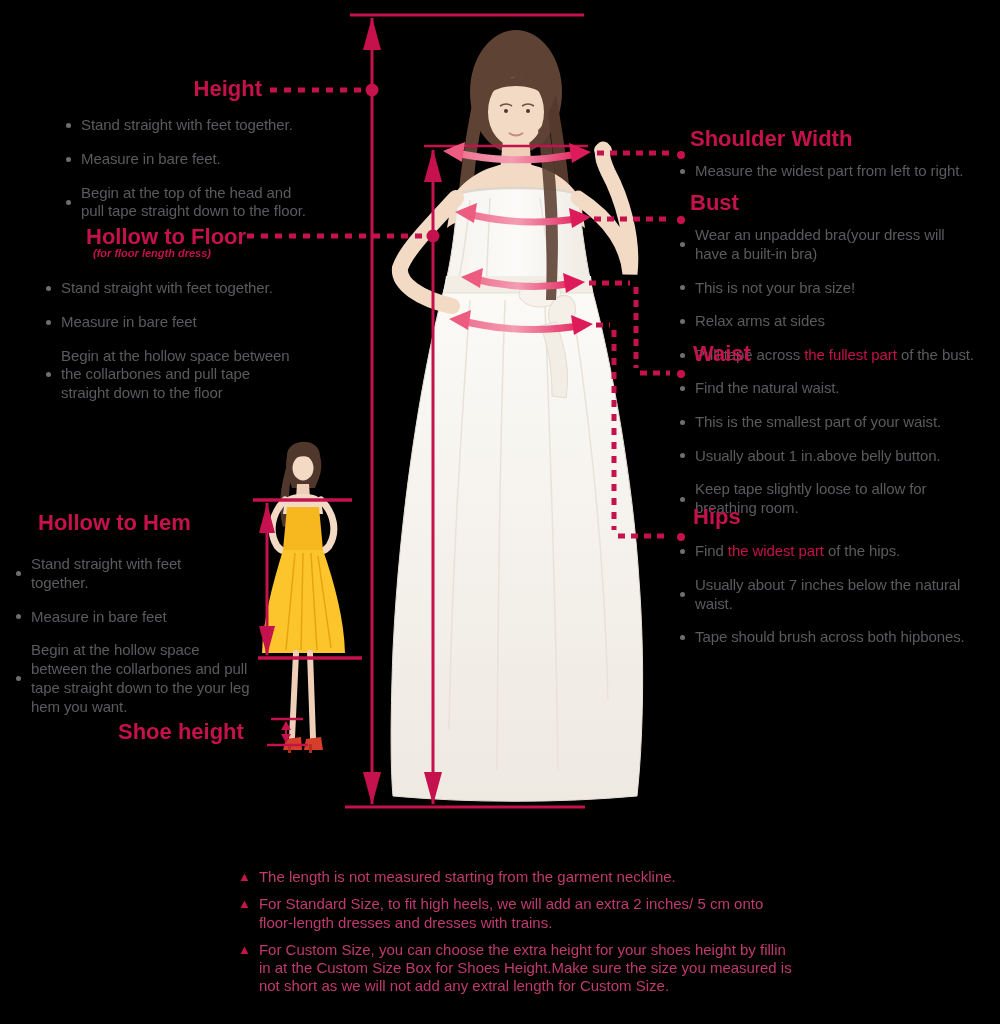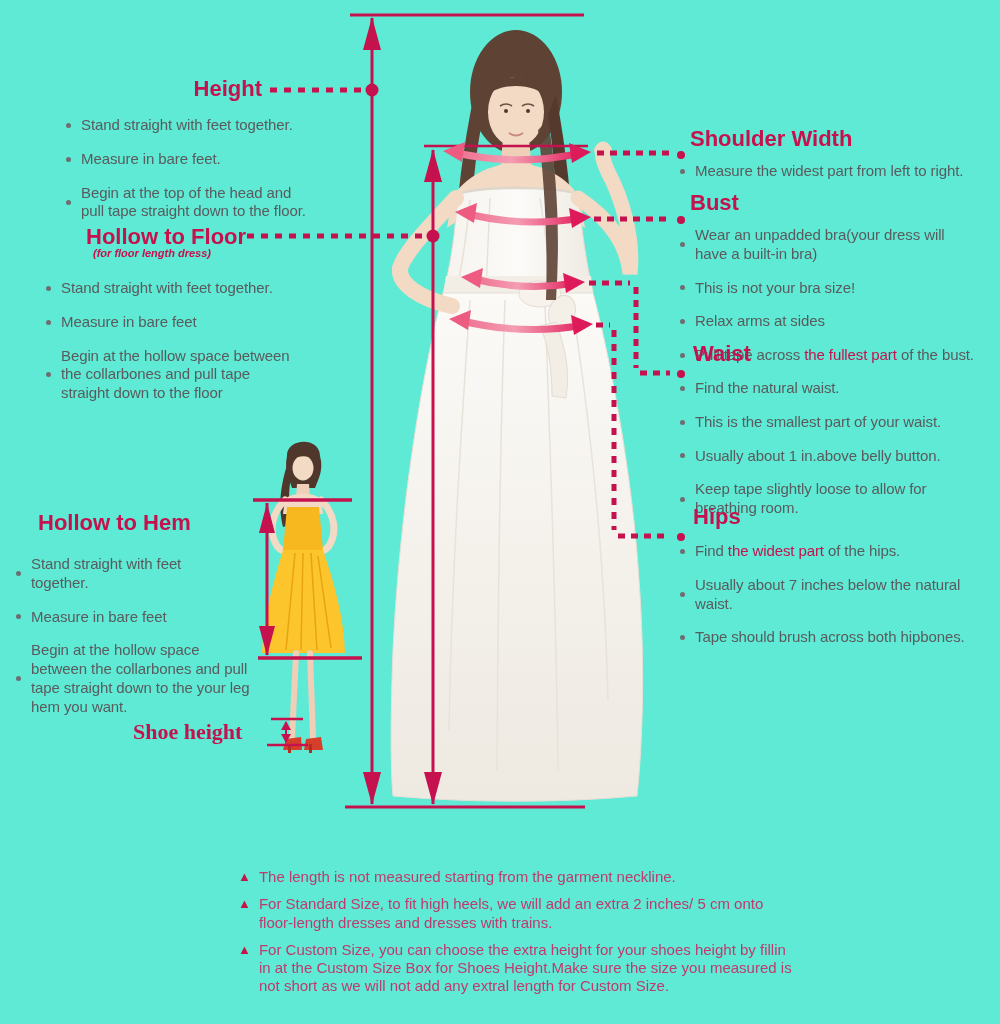--- a/index.html
+++ b/index.html
@@ -4,21 +4,21 @@
 <style>
   :root{
     --accent:#C5114E;
     --note:#BF3A6E;
     --body:#5A5B5E;
     --dot:#6d6e71;
   }
   *{margin:0;padding:0;box-sizing:border-box;}
   html,body{background:#ffffff;}
   body{font-family:"Liberation Sans","DejaVu Sans",sans-serif;color:var(--body);}
-  .stage{position:relative;width:1000px;height:1024px;background:#5eead4;overflow:hidden;}
+  .stage{position:relative;width:1000px;height:1024px;background:#000000;overflow:hidden;}
   .art{position:absolute;left:0;top:0;width:1000px;height:1024px;}
 
   .title{position:absolute;font-weight:bold;font-size:22px;color:var(--accent);white-space:nowrap;letter-spacing:0;}
   .subtitle{position:absolute;font-weight:bold;font-size:11px;color:var(--accent);white-space:nowrap;font-style:italic;}
 
   ul.bullets{position:absolute;list-style:none;font-size:15px;line-height:1.25;letter-spacing:-0.1px;}
   ul.bullets li{display:flex;align-items:center;margin-bottom:6px;margin-top:15px;}
   ul.bullets.tight li{margin-bottom:3px;}
   ul.bullets .dot{flex:0 0 auto;width:5px;height:5px;border-radius:50%;background:var(--dot);margin:0 10px 0 8px;}
   ul.bullets .txt{white-space:pre-line;}
@@ -240,21 +240,21 @@
           <span class="dot"></span>
           <span class="txt">Begin at the hollow space
 between the collarbones and pull
 tape straight down to the your leg
 hem  you want.</span>
         </li>
     </ul>
   </div>
 
   <div>
-    <div class="title" style="left:133px;top:719px;font-family:Liberation Serif, serif;">Shoe height</div>
+    <div class="title" style="left:118px;top:719px;">Shoe height</div>
   </div>
 
   <div>
     <div class="title" style="left:690px;top:126px;">Shoulder Width</div>
     <ul class="bullets tight" style="left:672px;top:147px;width:328px;">
       <li>
           <span class="dot"></span>
           <span class="txt">Measure the widest part from left to right.</span>
         </li>
     </ul>

